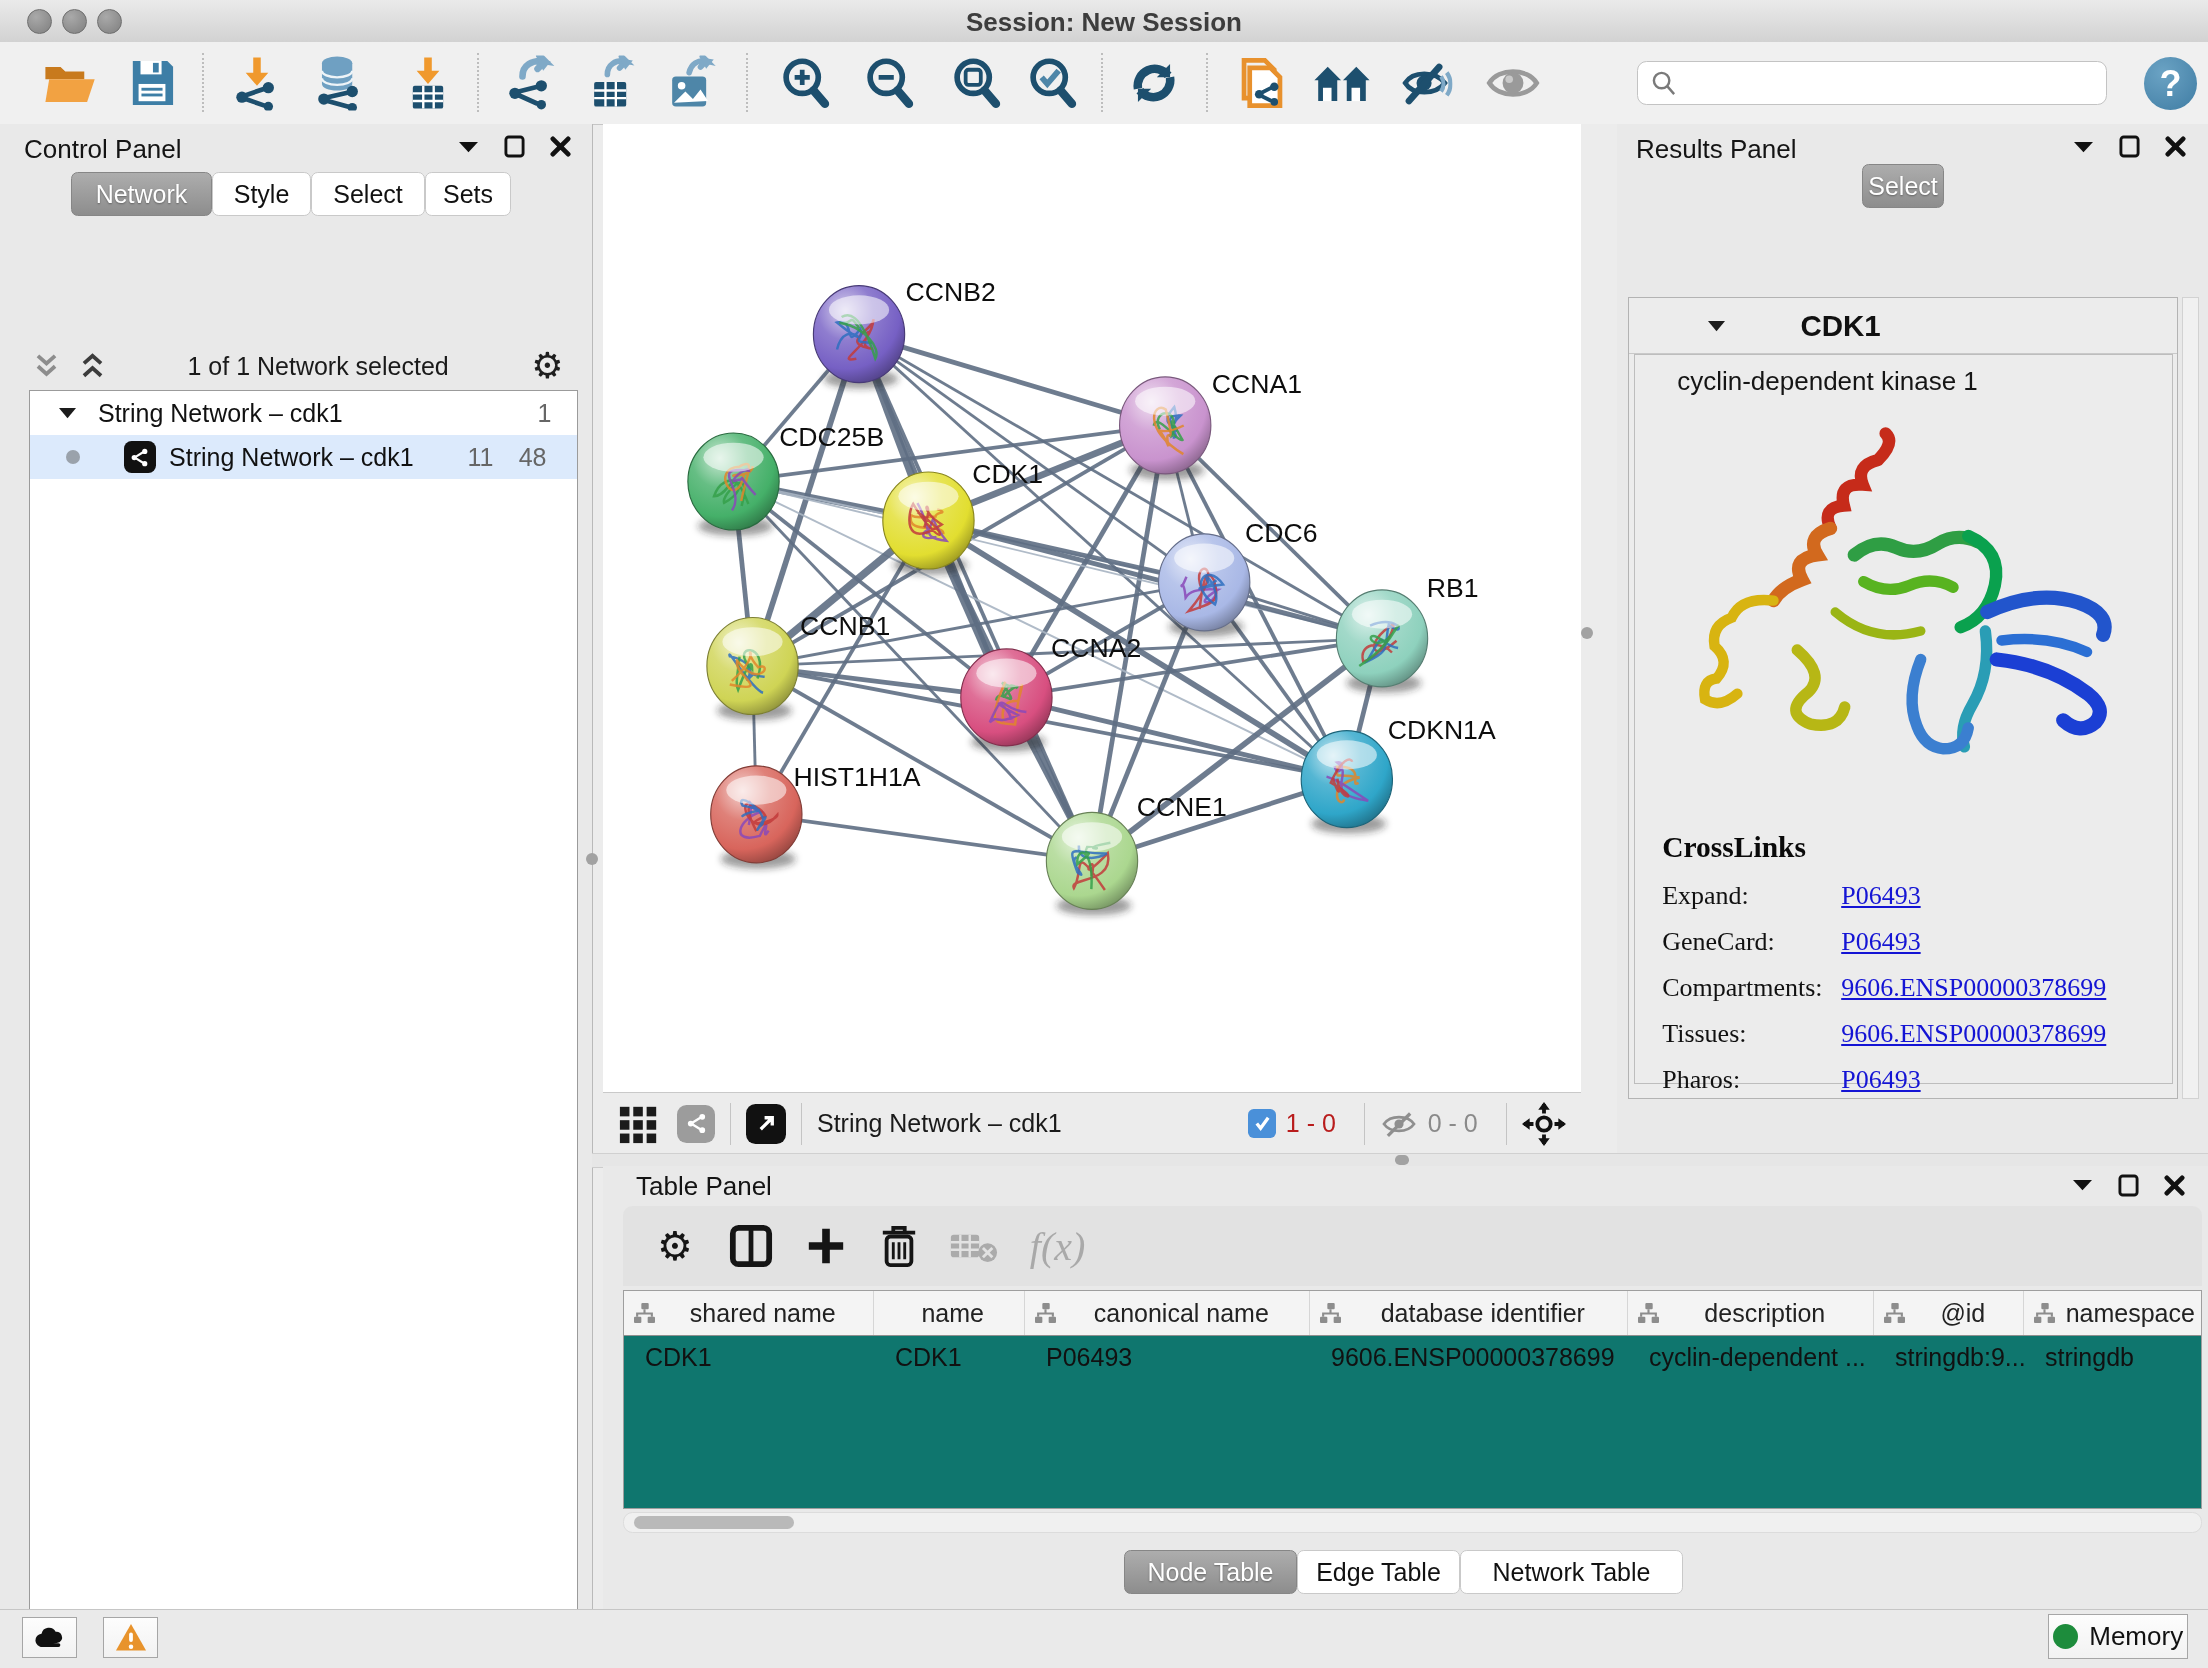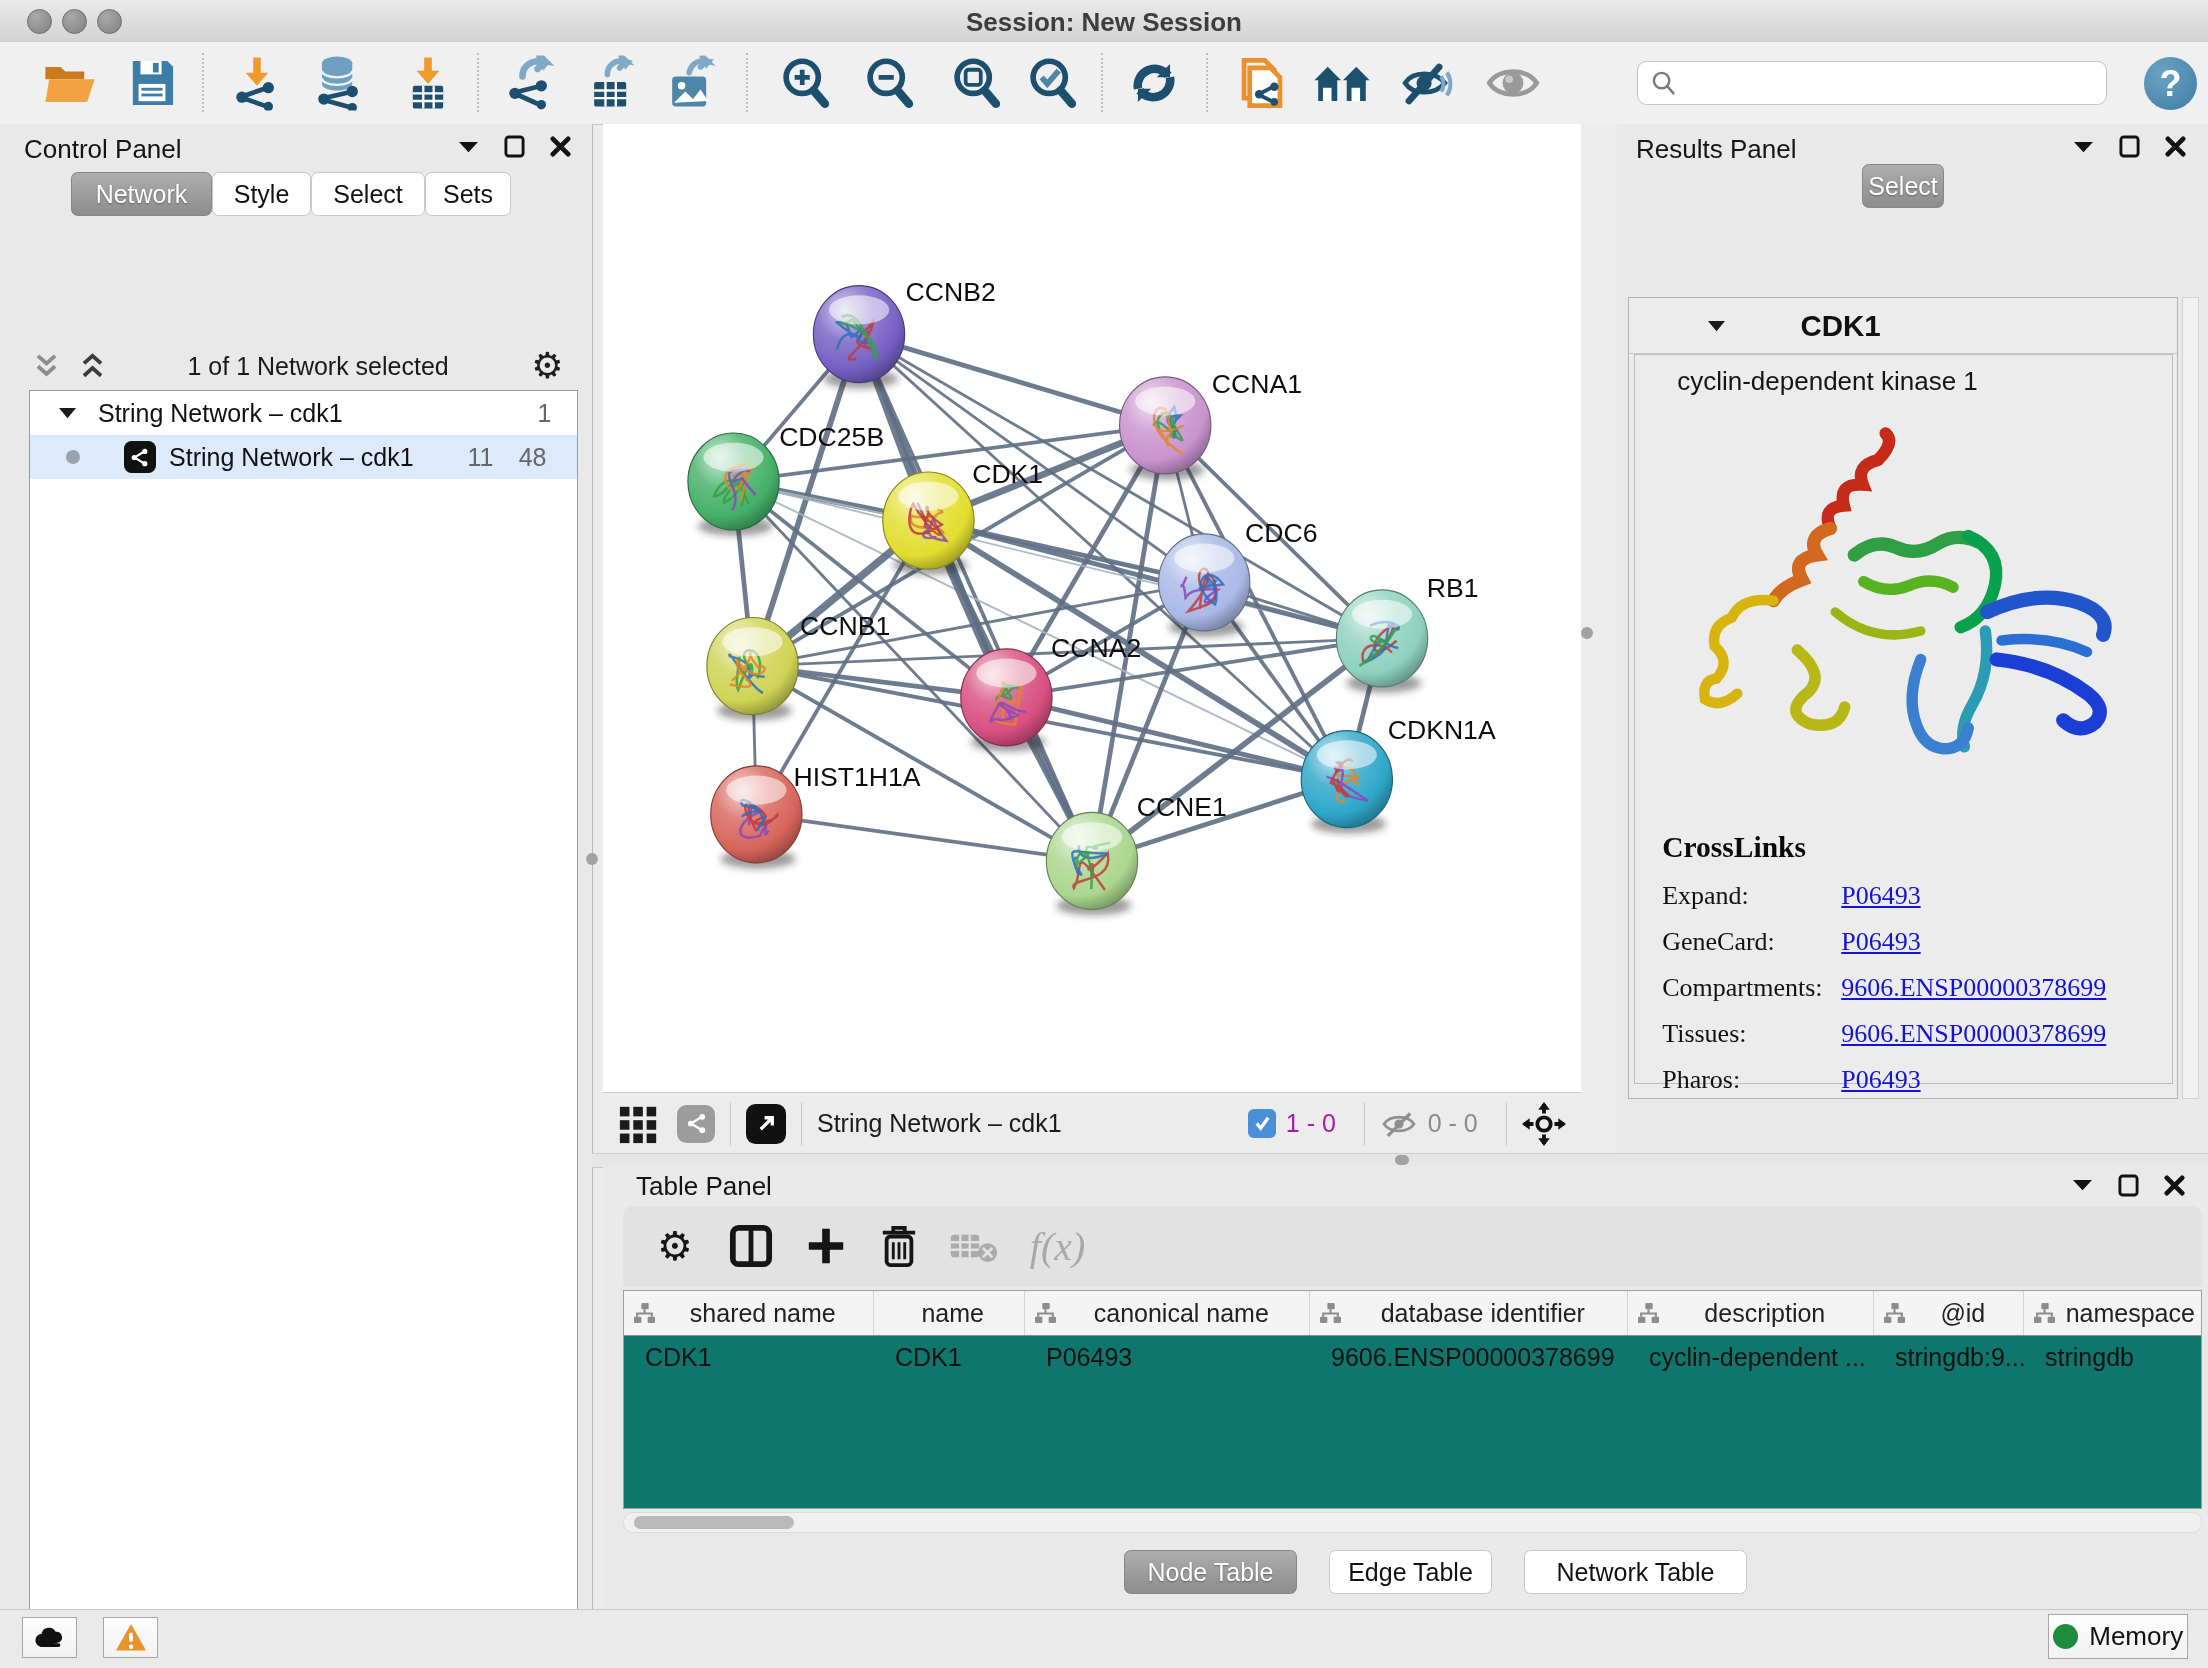--- a/index.html
+++ b/index.html
@@ -53,21 +53,21 @@
   .table-panel{left:603px;top:1166px;width:1605px;height:443px;background:#e9e9e9;}
   .tp-toolbar{position:absolute;left:20px;top:40px;width:1579px;height:80px;background:#e2e2e2;border-radius:9.5px 9.5px 0 0;display:flex;align-items:center;}
   .datatable{position:absolute;left:20px;top:124px;width:1579px;height:219px;background:#0f766e;border:1px solid #9e9e9e;box-sizing:border-box;overflow:hidden;}
   .thead{display:flex;height:44px;background:#f4f4f4;border-bottom:1.9px solid #8f8f8f;}
   .th{display:flex;align-items:center;font-size:25px;color:#222;border-right:1px solid #d6d6d6;box-sizing:border-box;flex-shrink:0;overflow:hidden;white-space:nowrap;}
   .th .thlabel{flex:1;text-align:center;padding-right:7.6px;}
   .trow{display:flex;height:42px;}
   .td{font-size:25px;color:#111;display:flex;align-items:center;padding-left:21px;box-sizing:border-box;flex-shrink:0;overflow:hidden;white-space:nowrap;}
   .hscroll{position:absolute;left:20px;top:346px;width:1579px;height:21px;background:#f0f0f0;border:1px solid #dcdcdc;border-radius:9.5px;box-sizing:border-box;}
   .hthumb{position:absolute;left:9.5px;top:2.9px;width:160px;height:13.3px;background:#b9b9b9;border-radius:6.7px;}
-  .tp-tabs{position:absolute;left:521px;top:384px;display:flex;gap:32px;}
+  .tp-tabs{position:absolute;left:521px;top:384px;display:flex;}
 
   
   .statusbar{left:0;top:1609px;width:2208px;height:59px;background:#eaeaea;border-top:1px solid #c6c6c6;}
   .sbtn{position:absolute;background:linear-gradient(#fdfdfd,#f2f2f2);border:1.9px solid #a6a6a6;display:flex;align-items:center;justify-content:center;box-sizing:border-box;}
 
   svg{display:block;}
   .glabel{font-family:"Liberation Sans",sans-serif;}
 </style>
 </head>
 <body>
@@ -567,21 +567,21 @@
         </svg>
     </span>
     <div class="nfsep"></div>
     <span style="font-size:25px;color:#1a1a1a">String Network – cdk1</span>
     <div style="flex:1"></div>
     <span style="width:28.5px;height:28.5px;border-radius:5.7px;background:#4a90d9;display:flex;align-items:center;justify-content:center">
       <svg width="19" height="19" viewBox="0 0 20 20">
           <path d="M4 10 l4 5 8-11" stroke="#fff" stroke-width="3.5" fill="none"></path>
         </svg>
     </span>
-    <span style="font-size:25px;color:#a21caf;margin:0 13.3px 0 9.5px">1 - 0</span>
+    <span style="font-size:25px;color:#b91c1c;margin:0 13.3px 0 9.5px">1 - 0</span>
     <div class="nfsep"></div>
     <svg width="38" height="32" viewBox="0 0 58 44">
         <path d="M6 22 C16 8 42 8 52 22 C42 36 16 36 6 22z" fill="none" stroke="#8f8f8f" stroke-width="4"></path>
         <circle cx="29" cy="22" r="7" fill="#8f8f8f"></circle>
         <path d="M46 6 L12 40" stroke="#8f8f8f" stroke-width="5"></path>
       </svg>
     <span style="font-size:25px;color:#8a8a8a;margin:0 13.3px 0 9.5px">0 - 0</span>
     <div class="nfsep"></div>
     <svg width="44" height="44" viewBox="0 0 46 46" style="margin-right:15px">
         <circle cx="23" cy="23" r="7" stroke="#111" stroke-width="4" fill="none"></circle>

